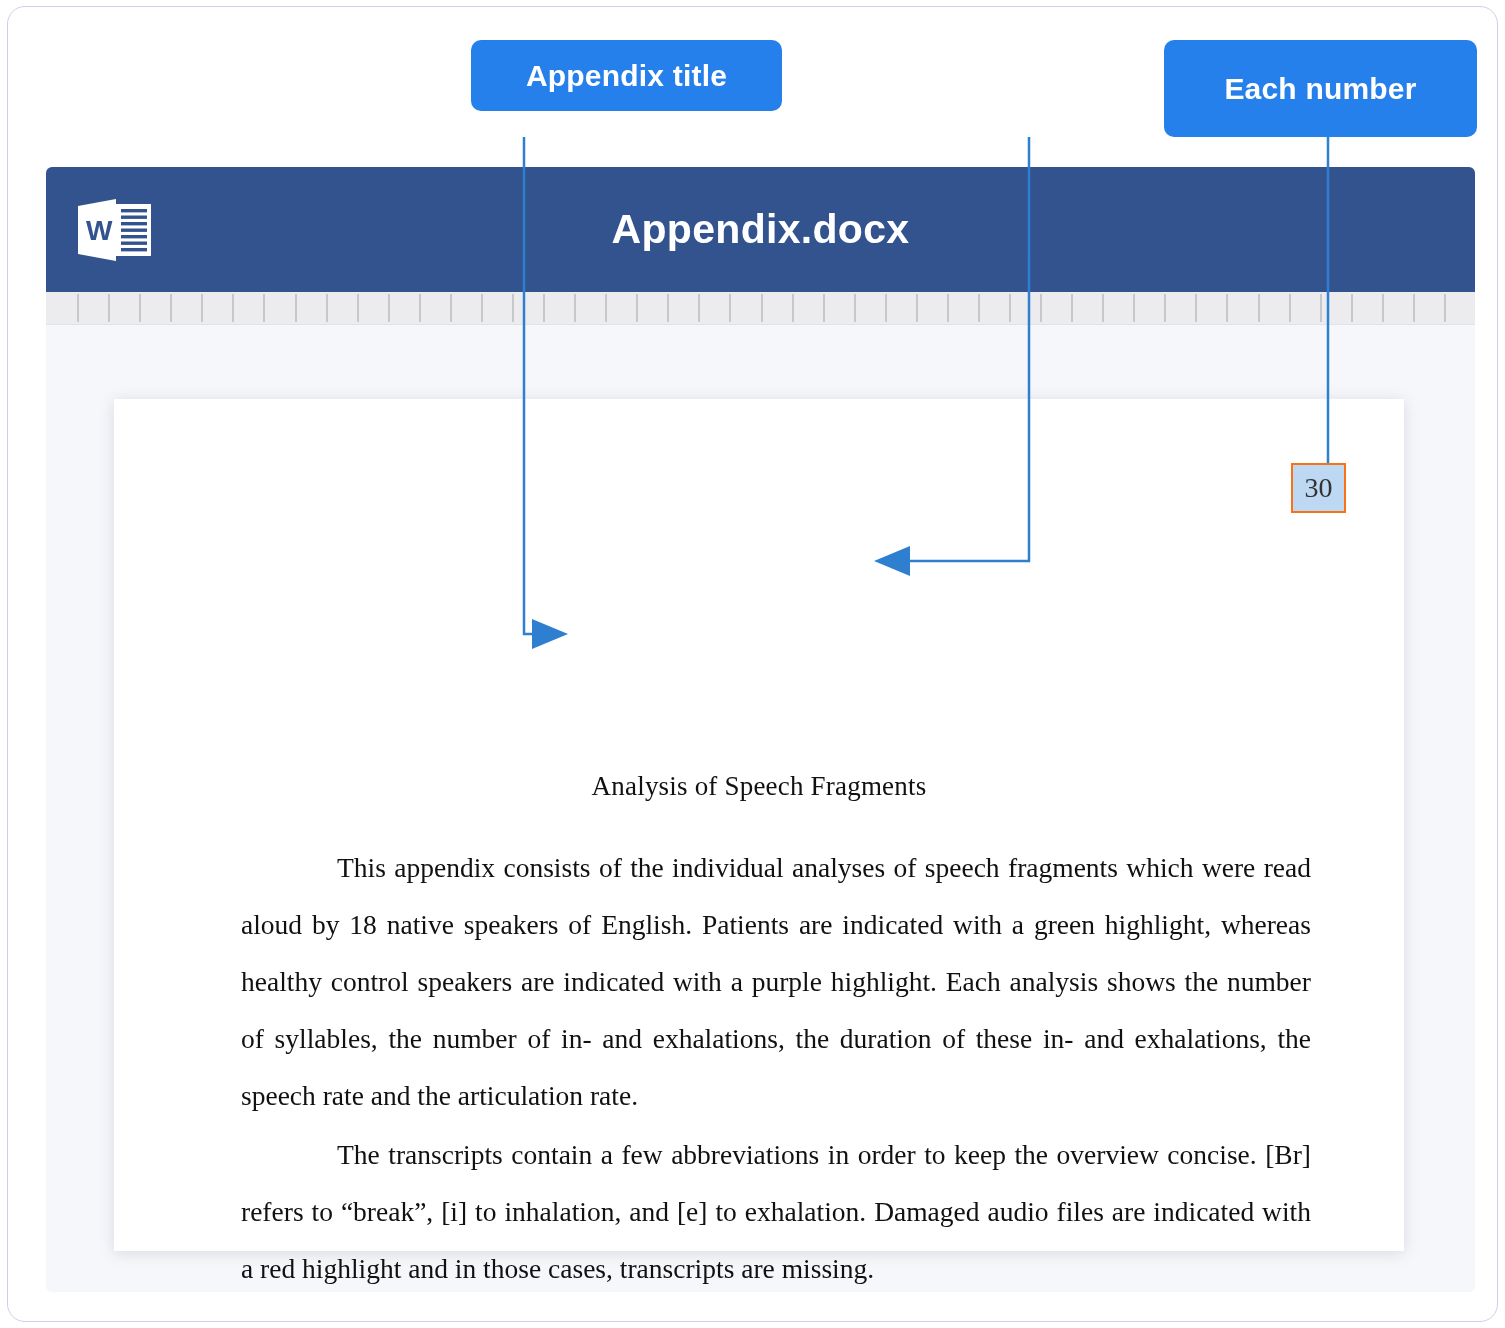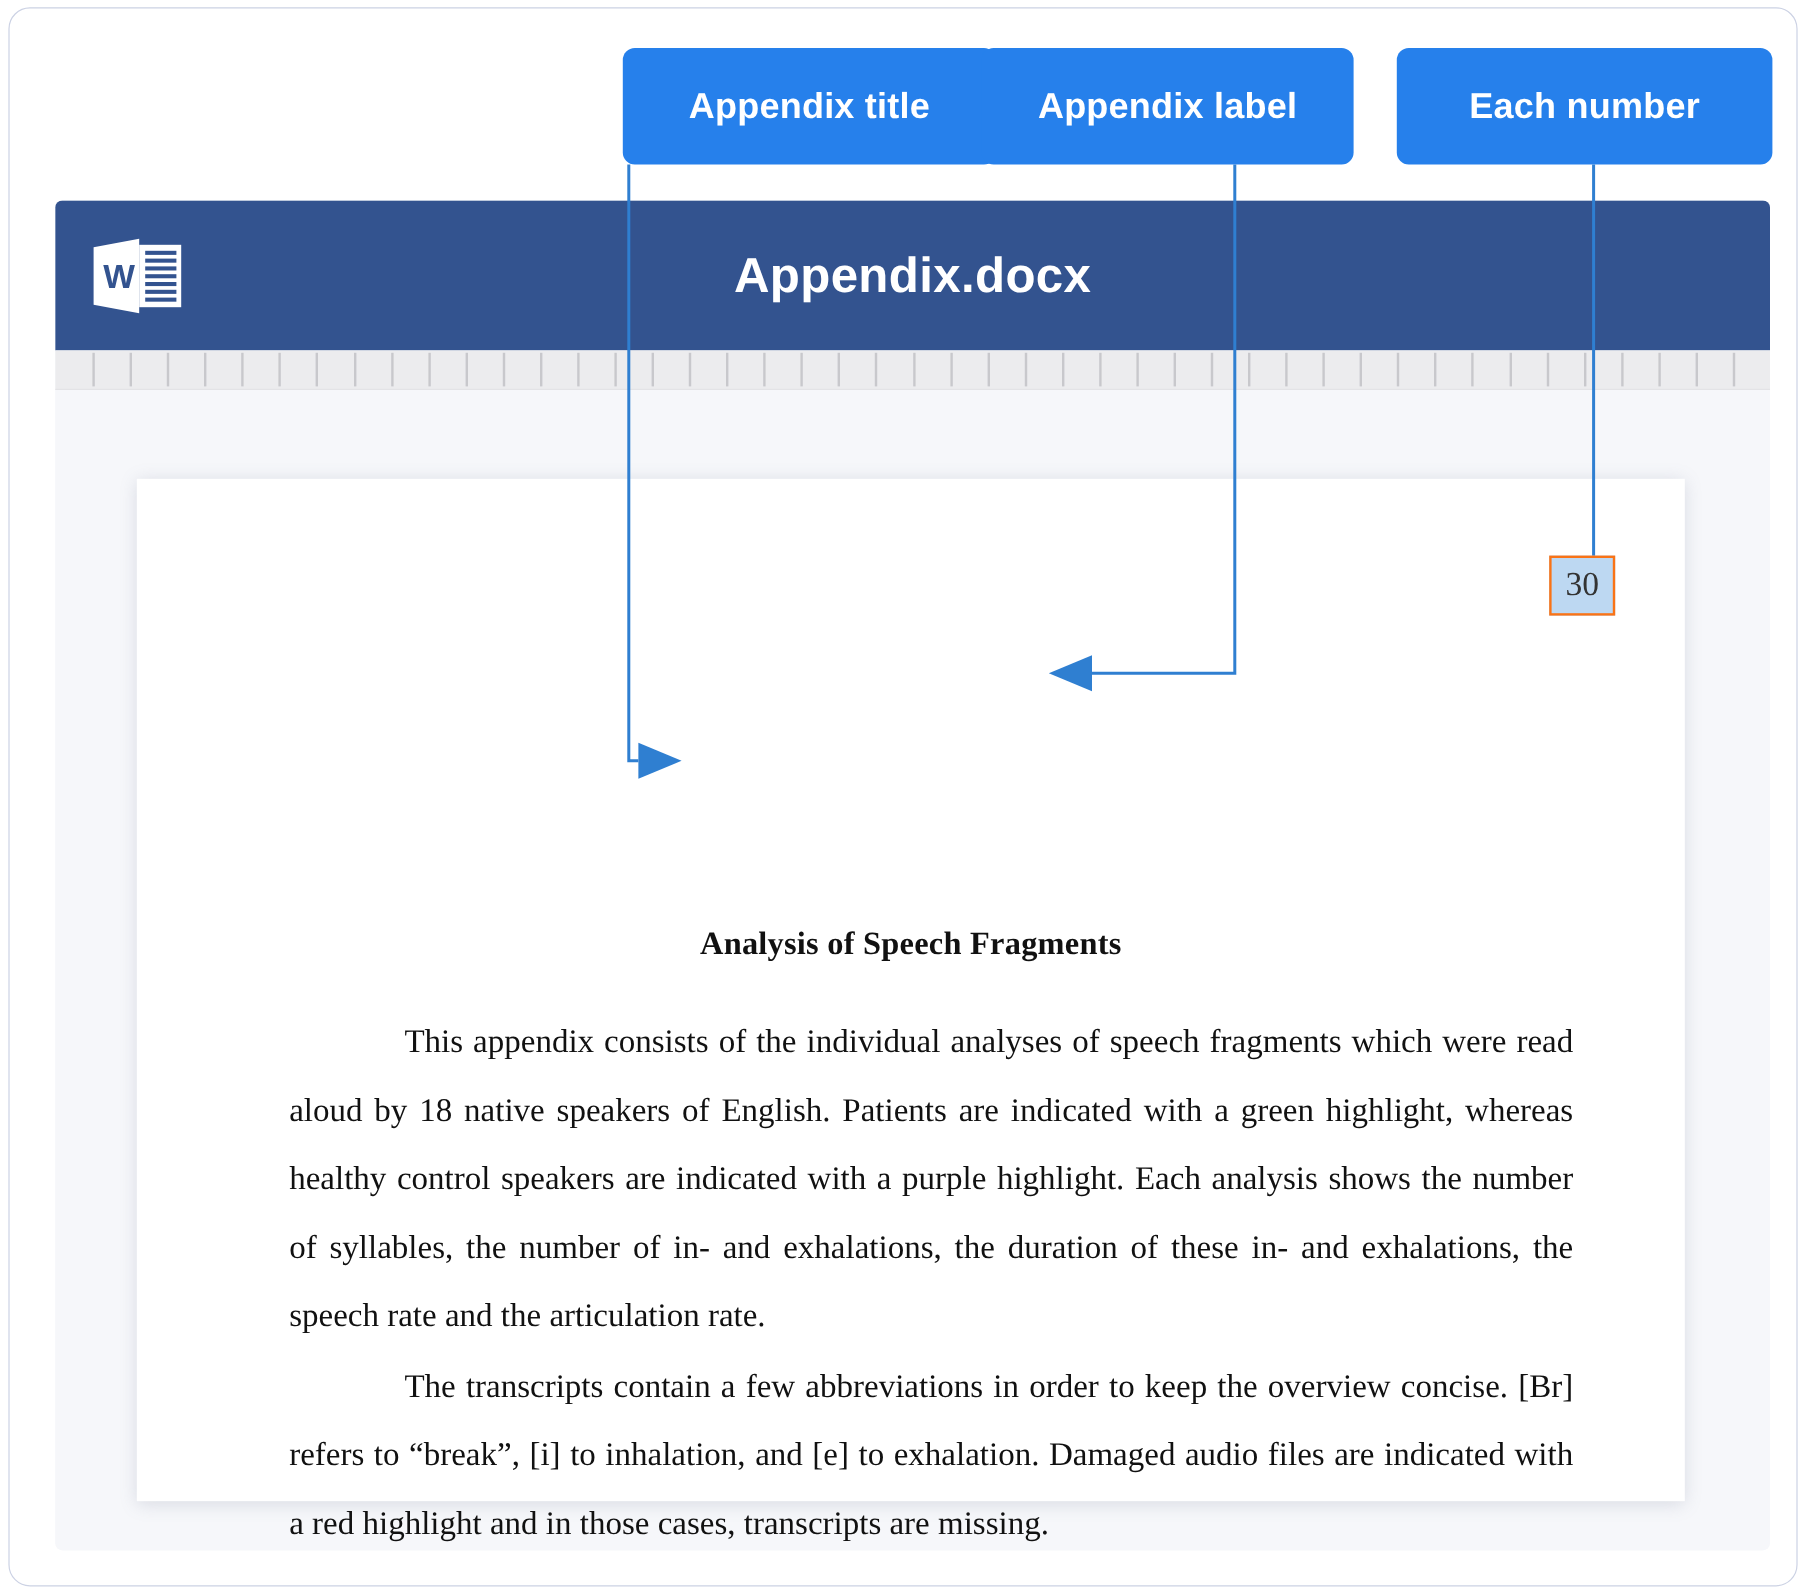--- a/index.html
+++ b/index.html
@@ -35,21 +35,21 @@
     display: flex;
     align-items: center;
     justify-content: center;
     font-weight: bold;
     font-size: 30px;
     letter-spacing: 0.2px;
     border: none;
     cursor: pointer;
     font-family: "Liberation Sans", sans-serif;
   }
-  #btn-appendix-title { left: 463px; top: 33px; width: 311px; height: 97px; margin-left: 48px; }
+  #btn-appendix-title { left: 463px; top: 33px; width: 311px; height: 71px; }
   #btn-appendix-label { left: 810px; top: 33px; width: 310px; height: 97px; }
   #btn-page-number   { left: 1156px; top: 33px; width: 313px; height: 97px; }
 
   
   #connectors {
     position: absolute;
     left: 0; top: 0;
     width: 1505px; height: 1328px;
     pointer-events: none;
     z-index: 40;
@@ -149,21 +149,21 @@
     letter-spacing: 0.2px;
   }
 
   #appendix-title-text {
     position: absolute;
     left: 0;
     top: 372px;
     width: 1290px;
     text-align: center;
     font-size: 27px;
-    font-weight: bold;
+    font-weight: normal;
     letter-spacing: 0.2px;
   }
 
   .doc-para {
     position: absolute;
     left: 127px;
     width: 1070px;
     font-size: 27.5px;
     line-height: 57px;
     text-align: justify;
@@ -190,21 +190,20 @@
     z-index: 45;
   }
 </style>
 </head>
 <body>
 
 <div id="outer-frame">
 
   <div class="callout-btn" id="btn-appendix-title">Appendix title</div>
 
-  <div class="callout-btn" id="btn-appendix-label">Appendix label</div>
 
   <div class="callout-btn" id="btn-page-number">Each number</div>
 
   <div id="word-window">
 
     <div id="title-bar">
       <svg id="word-icon" viewBox="0 0 82 66">
         <path d="M2 9 L40 2 L40 64 L2 57 Z" fill="#ffffff"></path>
         <rect x="40" y="7" width="35" height="52" fill="#ffffff"></rect>
         <text x="10" y="43" font-family="Liberation Sans, sans-serif" font-size="28" font-weight="bold" fill="#33538f">W</text>

